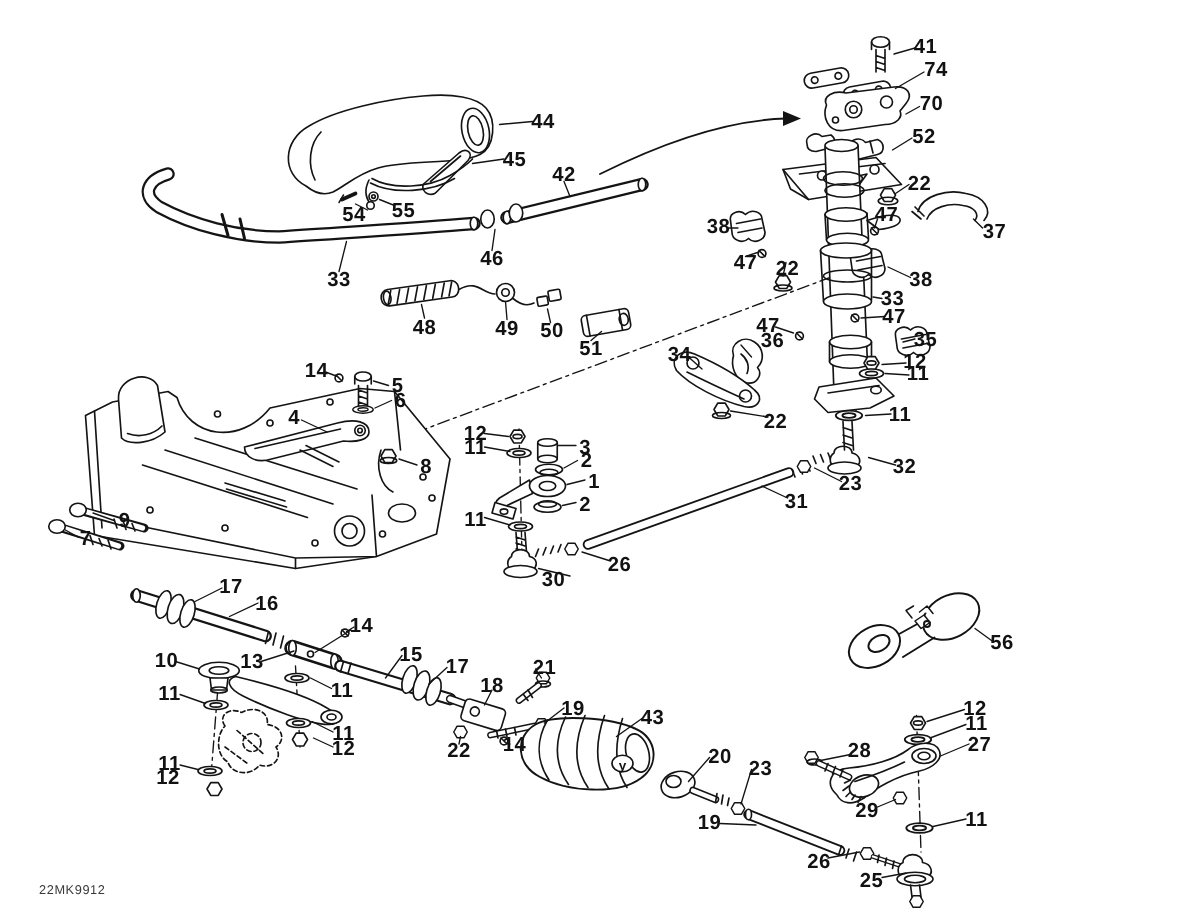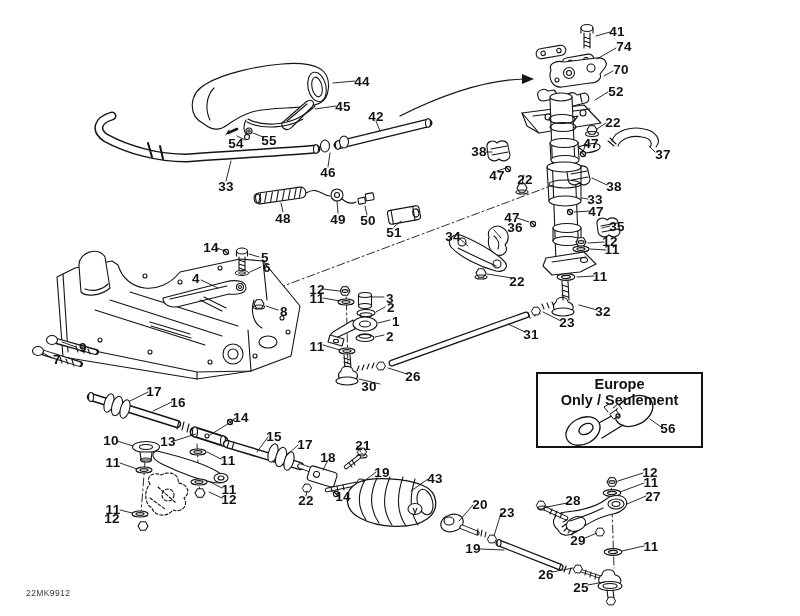--- a/index.html
+++ b/index.html
@@ -447,20 +447,16 @@
 <span class="co" style="left:113px;top:509px">11</span>
 <span class="co" style="left:507px;top:512px">23</span>
 <span class="co" style="left:112px;top:518px">12</span>
 <span class="co" style="left:578px;top:540px">29</span>
 <span class="co" style="left:651px;top:546px">11</span>
 <span class="co" style="left:473px;top:548px">19</span>
 <span class="co" style="left:546px;top:574px">26</span>
 <span class="co" style="left:581px;top:587px">25</span>
 <span class="co" style="left:668px;top:428px">56</span>
 
-<div class="eu">
-  <div>Europe</div>
-  <div>Only / Seulement</div>
+
+<span class="code">22MK9912</span>
+
 </div>
 
-<span class="code">22MK9912</span>
-
-</div>
-
 </body></html>

